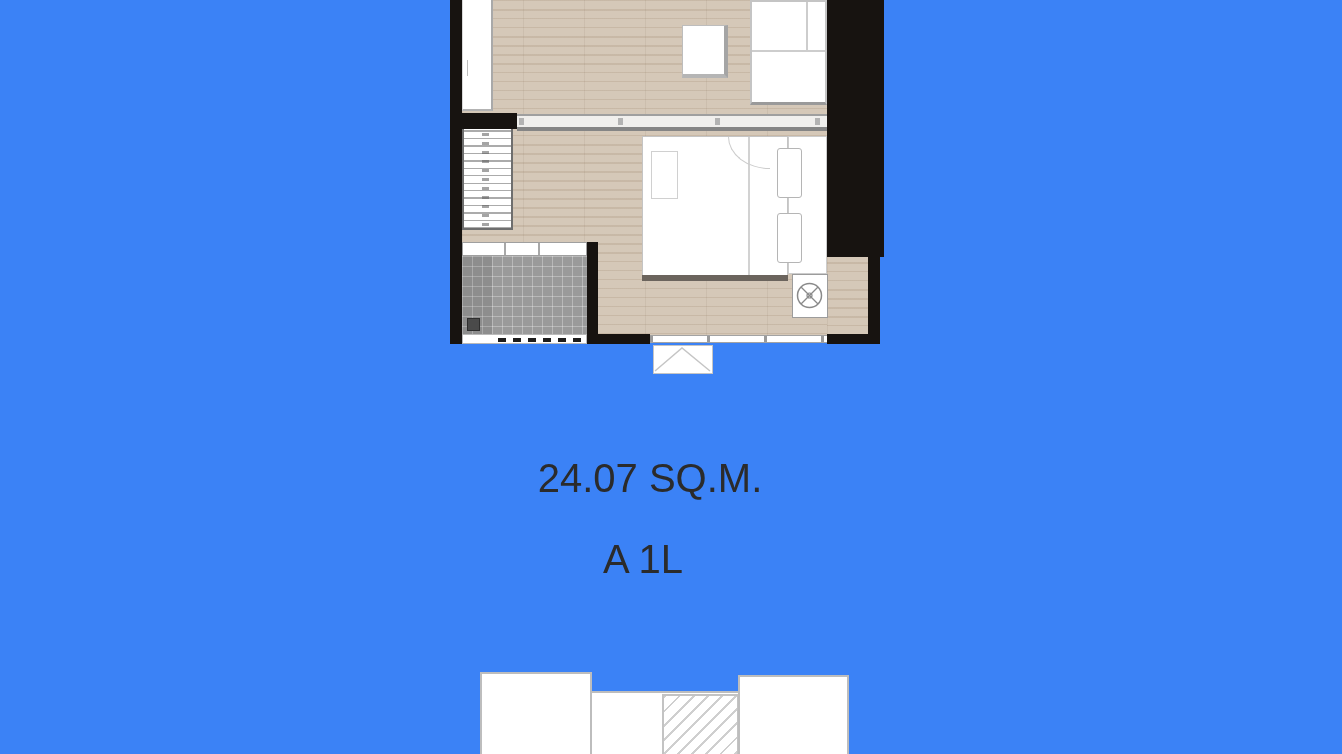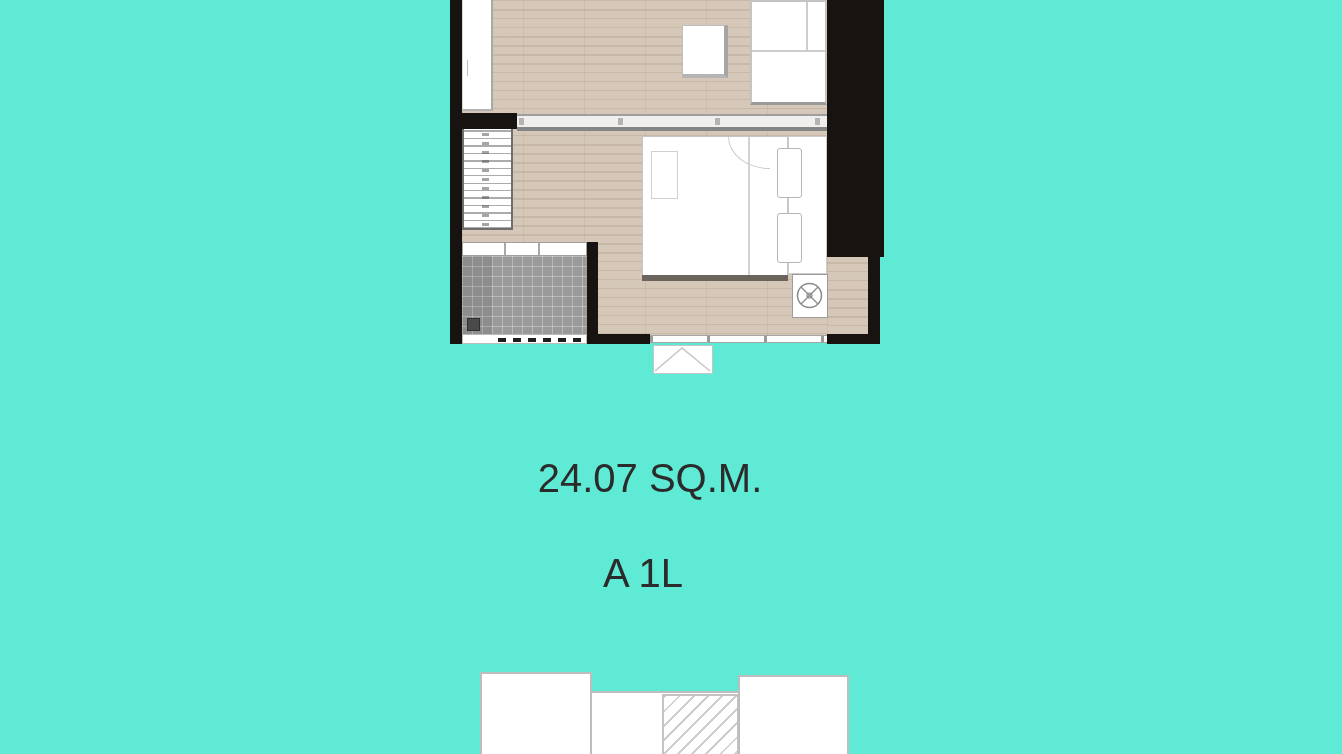--- a/index.html
+++ b/index.html
@@ -1,21 +1,21 @@
 <!DOCTYPE html>
 <html style="--wall: #171310; --floor: #d5c8b8; --grain: #b9a68f; --tile: #9a9a9a; --outline: #c4c4c4; --outline-dark: #9a9a9a; --shadow: #6b645d; --track: #858585; --text: #2b2b2b; --keyplan: #bdbdbd; --hatch: #cfcfcf;"><head>
 <meta charset="utf-8">
 <style>
   :root{
     --wall:#171310; --floor:#d5c8b8; --grain:#b9a68f; --tile:#9a9a9a;
     --outline:#c4c4c4; --outline-dark:#9a9a9a; --shadow:#6b645d;
     --track:#858585; --text:#2b2b2b; --keyplan:#bdbdbd; --hatch:#cfcfcf;
   }
   html,body{margin:0;padding:0;background:#fff;}
-  #canvas{position:relative;width:1342px;height:754px;background:#5eead4;overflow:hidden;
+  #canvas{position:relative;width:1342px;height:754px;background:#3b82f6;overflow:hidden;
           font-family:"Liberation Sans",sans-serif;}
   #canvas *{position:absolute;box-sizing:border-box;}
 
   
   #plan{left:450px;top:0;width:434px;height:375px;}
   .floor{background:
       repeating-linear-gradient(90deg, rgba(120,100,80,.10) 0 1px, rgba(0,0,0,0) 1px 61px),
       repeating-linear-gradient(180deg, rgba(153,129,103,.22) 0 1.5px, rgba(0,0,0,0) 1.5px 9px),
       var(--floor);}
   .floor-main{left:12px;top:0;width:365px;height:335px;}
@@ -81,21 +81,21 @@
   .window{left:200px;top:335px;width:177px;height:8px;background:#fff;
       border-top:1.5px solid #a3a3a3;border-bottom:1.5px solid #a3a3a3;}
   .window::before{content:"";position:absolute;left:0;top:0;width:100%;height:100%;
       background:repeating-linear-gradient(90deg,#9a9a9a 0 3px,rgba(0,0,0,0) 3px 57px);}
 
   .condenser{left:203px;top:345px;width:60px;height:29px;background:#fff;border:1.5px solid #c5c5c5;}
 
   
   .label{color:var(--text);font-size:40px;line-height:1;text-align:center;white-space:nowrap;}
   #area-label{left:450px;top:458px;width:400px;}
-  #unit-label{left:448px;top:553px;width:390px;}
+  #unit-label{left:448px;top:539px;width:390px;}
 
   
   #keyplan{left:465px;top:668px;width:390px;height:86px;overflow:hidden;}
   .kp{background:#fff;border:2px solid var(--keyplan);}
   .kp-left{left:15px;top:4px;width:112px;height:120px;}
   .kp-mid{left:120px;top:23px;width:156px;height:100px;}
   .kp-unit{left:197px;top:26px;width:77px;height:100px;border:2px solid #c3c3c3;background:
       repeating-linear-gradient(135deg,var(--hatch) 0 2px,rgba(0,0,0,0) 2px 10px),#fff;}
   .kp-right{left:273px;top:7px;width:111px;height:120px;}
 </style>

